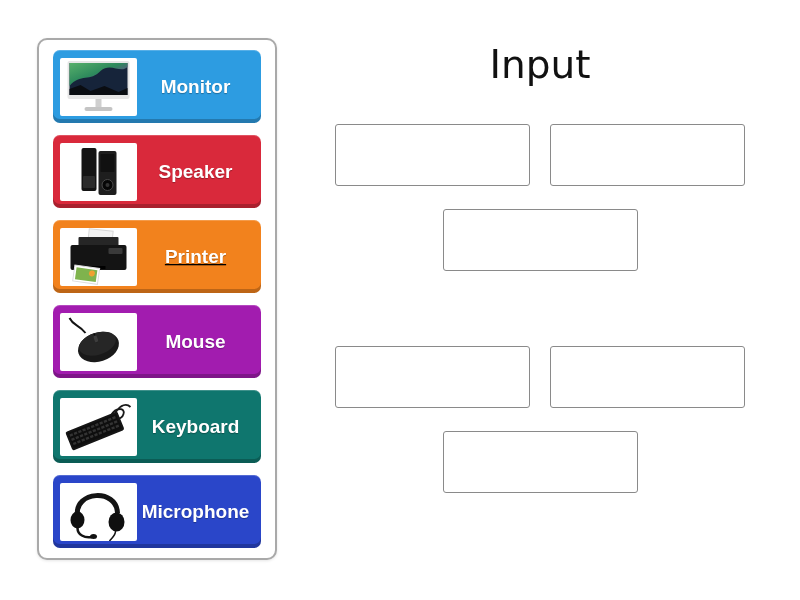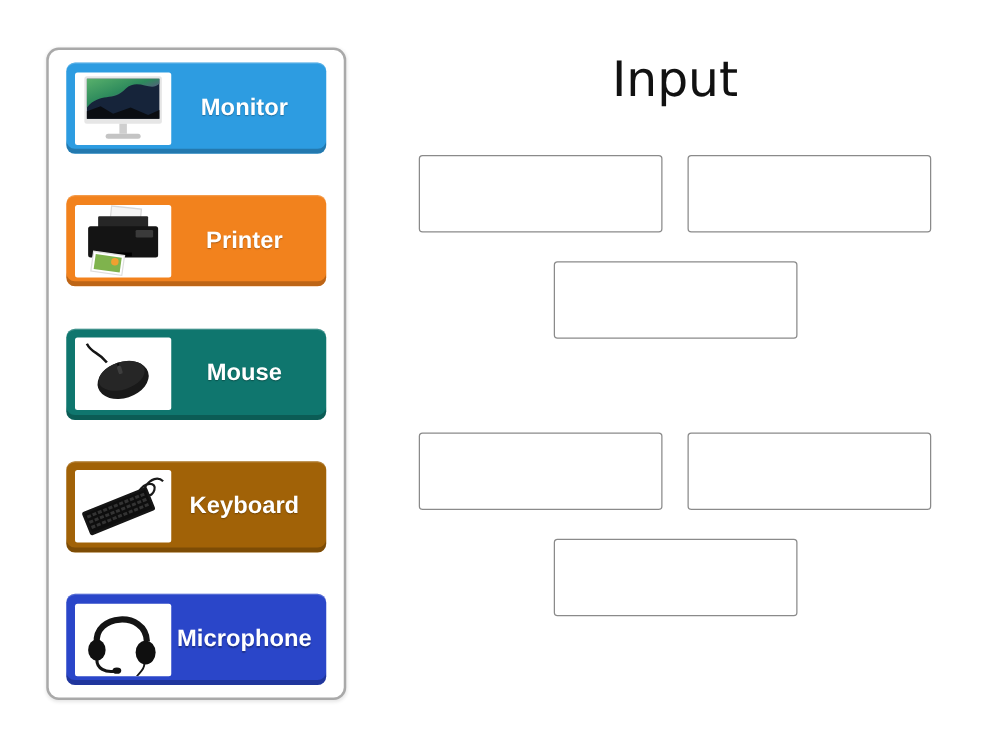--- a/index.html
+++ b/index.html
@@ -96,55 +96,68 @@
           <rect x="9" y="5" width="58" height="32" fill="#16243a"></rect>
           <path d="M9,28 C20,15 30,24 40,13 C50,4 60,16 67,9 L67,5 L9,5 Z" fill="url(#g-aurora)" opacity="0.95"></path>
           <path d="M9,37 L9,31 L20,27 L30,33 L44,28 L58,34 L67,30 L67,37 Z" fill="#0a0d12"></path>
           <rect x="35" y="41" width="6" height="8" fill="#cfcfcf"></rect>
           <rect x="24" y="49" width="28" height="4" rx="2" fill="#c4c4c4"></rect>
         </svg>
       </span>
       <span class="card-label">Monitor</span>
     </div>
 
-
-    <div class="card" style="background-color: rgb(242, 130, 29);">
+    <div class="card" style="background-color: rgb(217, 41, 59);">
+      <span class="tile">
+        <svg viewBox="0 0 76 58" xmlns="http://www.w3.org/2000/svg">
+          <rect x="21" y="5" width="15" height="43" rx="2" fill="#141414"></rect>
+          <rect x="22.5" y="33" width="12" height="12" rx="1" fill="#2b2b2b"></rect>
+          <rect x="38" y="8" width="18" height="44" rx="2" fill="#1e1e1e"></rect>
+          <circle cx="47" cy="42" r="5.5" fill="#060606" stroke="#4a4a4a" stroke-width="1"></circle>
+          <circle cx="47" cy="42" r="2" fill="#333"></circle>
+          <rect x="40" y="11" width="14" height="18" rx="1" fill="#111"></rect>
+        </svg>
+      </span>
+      <span class="card-label">Speaker</span>
+    </div>
+
+    <div class="card" style="background-color: rgb(242, 130, 29); text-decoration: underline;">
       <span class="tile">
         <svg viewBox="0 0 76 58" xmlns="http://www.w3.org/2000/svg">
           <rect x="28" y="2" width="24" height="15" fill="#f4f4f4" stroke="#d8d8d8" stroke-width="1" transform="rotate(6 40 9)"></rect>
           <rect x="18" y="9" width="40" height="10" rx="1" fill="#262626"></rect>
           <rect x="10" y="17" width="56" height="25" rx="2" fill="#141414"></rect>
           <rect x="48" y="20" width="14" height="6" rx="1" fill="#3a3a3a"></rect>
           <rect x="13" y="38" width="32" height="3" fill="#000"></rect>
           <g transform="rotate(8 28 48)">
             <rect x="13" y="39" width="25" height="16" fill="#ffffff" stroke="#dedede" stroke-width="1"></rect>
             <rect x="15" y="41" width="21" height="12" fill="#7fb34d"></rect>
             <circle cx="31" cy="45" r="3" fill="#f0a030"></circle>
           </g>
         </svg>
       </span>
       <span class="card-label">Printer</span>
     </div>
 
-    <div class="card" style="background-color: #0f766e;">
+    <div class="card" style="background-color: #a21caf;">
       <span class="tile">
         <svg viewBox="0 0 76 58" xmlns="http://www.w3.org/2000/svg">
           <path d="M25,20 C18,11 13,13 9,5" stroke="#151515" stroke-width="2" fill="none"></path>
           <g transform="rotate(-18 38 34)">
             <ellipse cx="38" cy="34" rx="21" ry="14.5" fill="#191919"></ellipse>
             <ellipse cx="38" cy="30.5" rx="19" ry="11" fill="#262626"></ellipse>
             <line x1="38" y1="20" x2="38" y2="29" stroke="#0a0a0a" stroke-width="1.5"></line>
             <rect x="36.3" y="22" width="3.4" height="7" rx="1.7" fill="#3d3d3d"></rect>
           </g>
         </svg>
       </span>
       <span class="card-label">Mouse</span>
     </div>
 
-    <div class="card" style="background-color: #a16207;">
+    <div class="card" style="background-color: #0f766e;">
       <span class="tile">
         <svg viewBox="0 0 76 58" xmlns="http://www.w3.org/2000/svg">
           <path d="M50,18 C56,8 65,10 63,16 C61,23 53,21 56,13 M56,13 C60,7 66,5 70,9" stroke="#1a1a1a" stroke-width="1.8" fill="none"></path>
           <g transform="rotate(-22 34 32)">
             <rect x="6" y="23" width="56" height="20" rx="2" fill="#151515"></rect>
             <rect x="8" y="25" width="52" height="16" fill="#0e0e0e"></rect>
             <line x1="9" y1="28" x2="59" y2="28" stroke="#333" stroke-width="2.4" stroke-dasharray="3.2 1.4"></line>
             <line x1="9" y1="32.5" x2="59" y2="32.5" stroke="#333" stroke-width="2.4" stroke-dasharray="3.2 1.4"></line>
             <line x1="9" y1="37" x2="59" y2="37" stroke="#333" stroke-width="2.4" stroke-dasharray="3.2 1.4"></line>
           </g>

